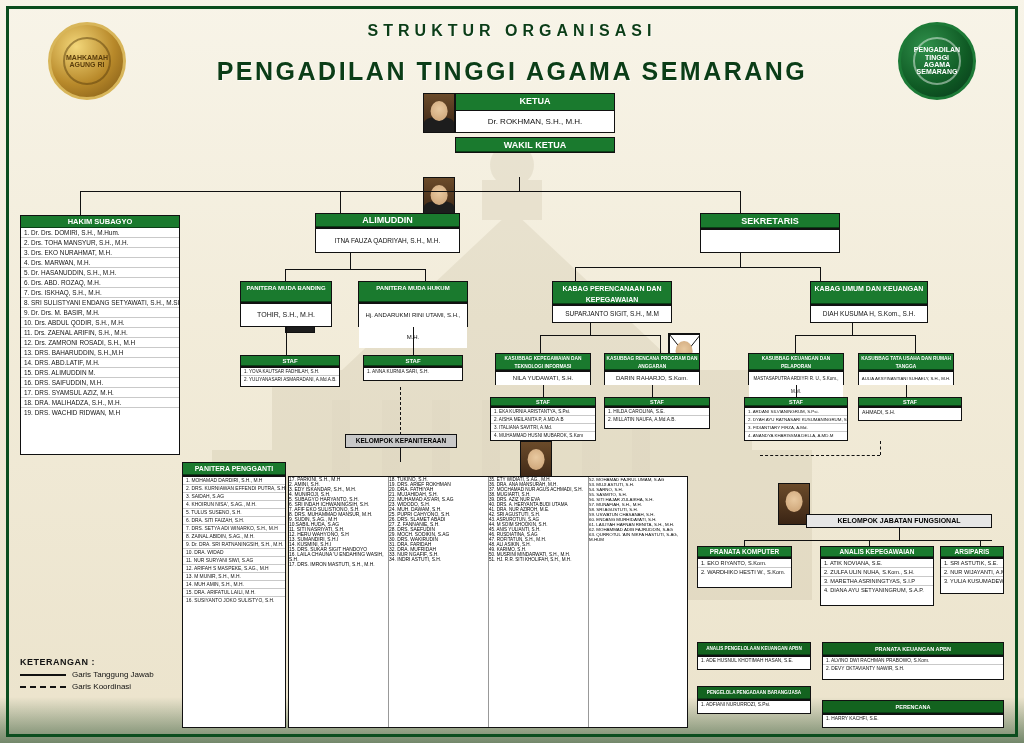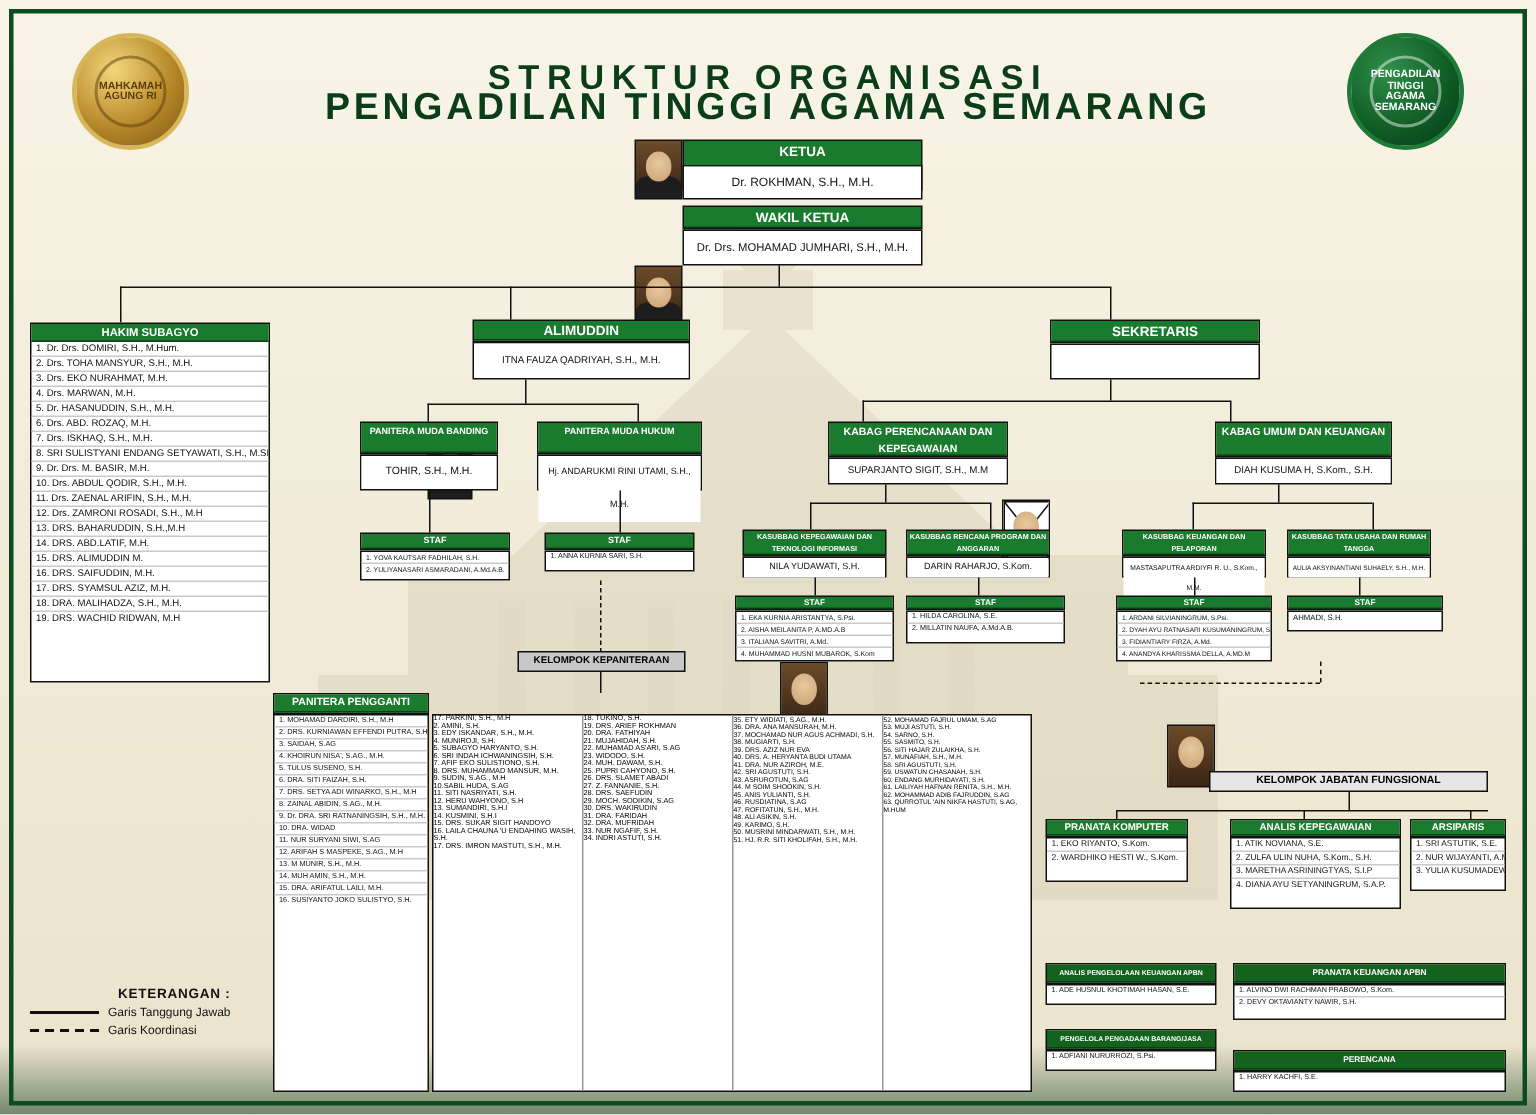--- a/index.html
+++ b/index.html
@@ -35,21 +35,21 @@
   .abs { position: absolute; }
 
   
   #title1, #title2 {
     text-align: center; width: 100%;
     color: #0b3d17;
     font-weight: bold;
     letter-spacing: 2px;
     text-shadow: 1px 1px 0 rgba(255,255,255,.6);
   }
-  #title1 { top: 22px; font-size: 23px; letter-spacing: 5px; margin-top: 16px; }
+  #title1 { top: 22px; font-size: 16px; letter-spacing: 5px; }
   #title2 { top: 57px; font-size: 25px; letter-spacing: 2.5px; }
 
   
   .logo { position: absolute; width: 78px; height: 78px; border-radius: 50%; }
   #logo-left { left: 48px; top: 22px;
     background: radial-gradient(circle at 35% 30%, #f3d77a, #b8892a 55%, #7a5413 100%);
     border: 3px solid #d8b65a; }
   #logo-right { right: 48px; top: 22px;
     background: radial-gradient(circle at 35% 30%, #2f8f4a, #0f5a24 60%, #08351a 100%);
     border: 3px solid #1d7a37; }
@@ -88,21 +88,21 @@
   .listbox .row:last-child { border-bottom: none; }
 
   
   .ln { position: absolute; background: #111; }
   .ln.h { height: 1px; }
   .ln.v { width: 1px; }
   .ln.dash-h { height:0; border-top: 1px dashed #111; background: none; }
   .ln.dash-v { width:0; border-left: 1px dashed #111; background: none; }
 
   .legend { position:absolute; left: 20px; bottom: 52px; font-size: 8px; color:#111; }
-  .legend .t { font-weight: bold; font-size: 9px; margin-bottom: 0; letter-spacing:.5px;text-align:right;}
+  .legend .t { font-weight: bold; font-size: 9px; margin-bottom: 0; letter-spacing:.5px;}
   .legend .li { display:flex; align-items:center; gap:6px; margin-top:3px; }
   .legend .s { display:inline-block; width: 46px; height:0; border-top:2px solid #111; }
   .legend .s.dash { border-top:2px dashed #111; }
 </style>
 </head>
 <body>
 
 <div id="root">
 
   <svg id="watermark" viewBox="0 0 720 560">
@@ -140,23 +140,20 @@
   <div class="box" style="left:455px; top:93px; width:160px; height:34px;">
     <div class="hdr" style="font-size:9px; line-height:15px; height:100%;">KETUA</div>
   </div>
   <div class="box" style="left:455px; top:110px; width:160px; height:23px;">
     <div class="name" style="font-size:8px; line-height:21px;">Dr. ROKHMAN, S.H., M.H.</div>
   </div>
 
   <div class="photo robe abs" style="left:423px; top:137px; width:32px; height:40px;"></div>
   <div class="box" style="left:455px; top:137px; width:160px; height:16px;">
     <div class="hdr" style="font-size:9px; line-height:14px; height:100%;">WAKIL KETUA</div>
-  </div>
-  <div class="box" style="left:455px; top:153px; width:160px; height:24px;">
-    <div class="name" style="font-size:7.5px; line-height:22px;">Dr. Drs. MOHAMAD JUMHARI, S.H., M.H.</div>
   </div>
 
   <div class="ln v" style="left:519px; top:177px; height:14px;"></div>
 
   <div class="ln h" style="left:80px; top:191px; width:660px;"></div>
 
   <div class="ln v" style="left:80px; top:191px; height:24px;"></div>
   <div class="ln v" style="left:340px; top:191px; height:22px;"></div>
   <div class="ln v" style="left:740px; top:191px; height:22px;"></div>
 

